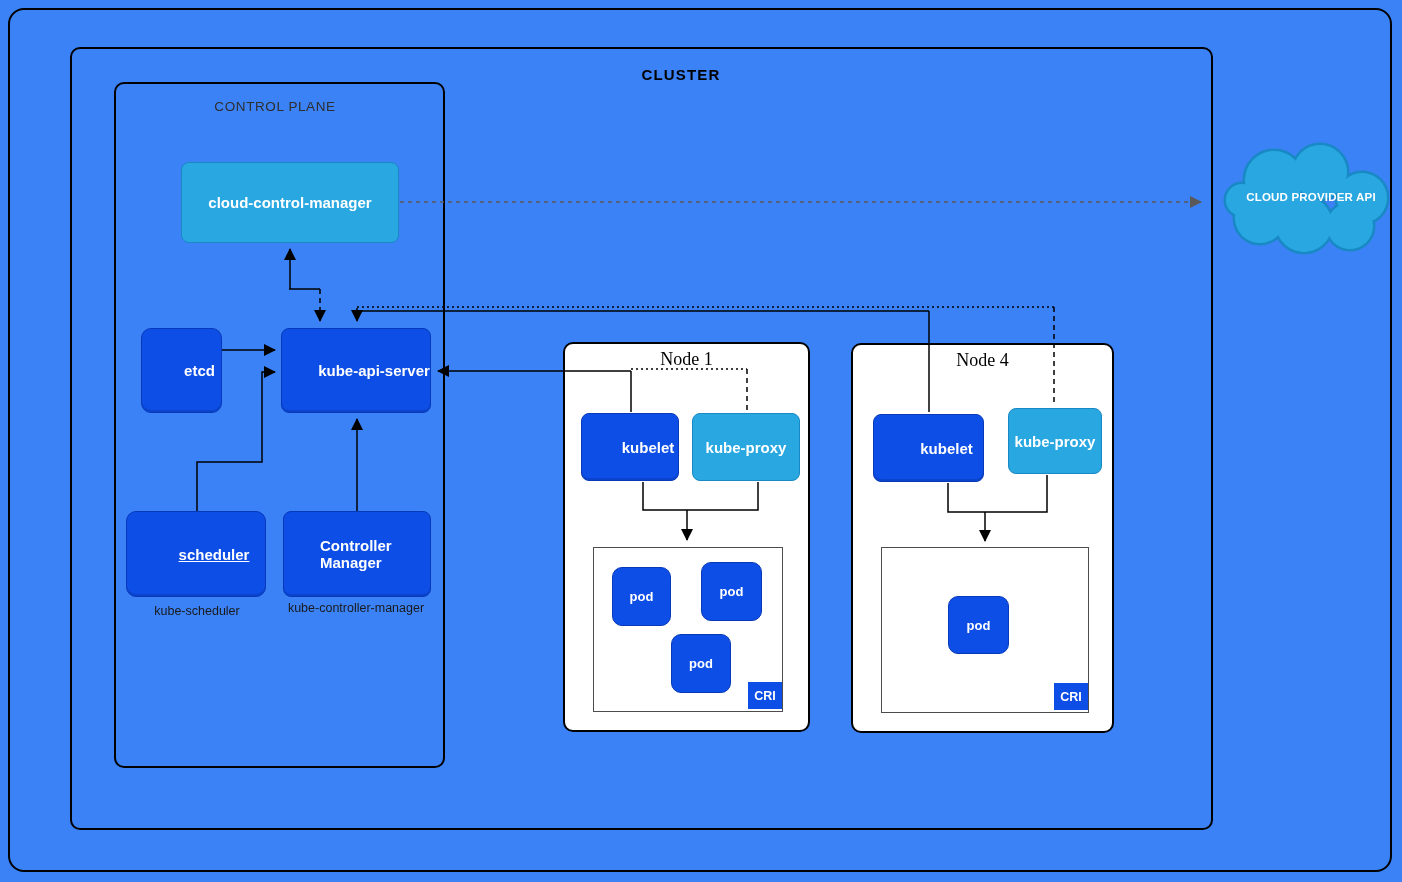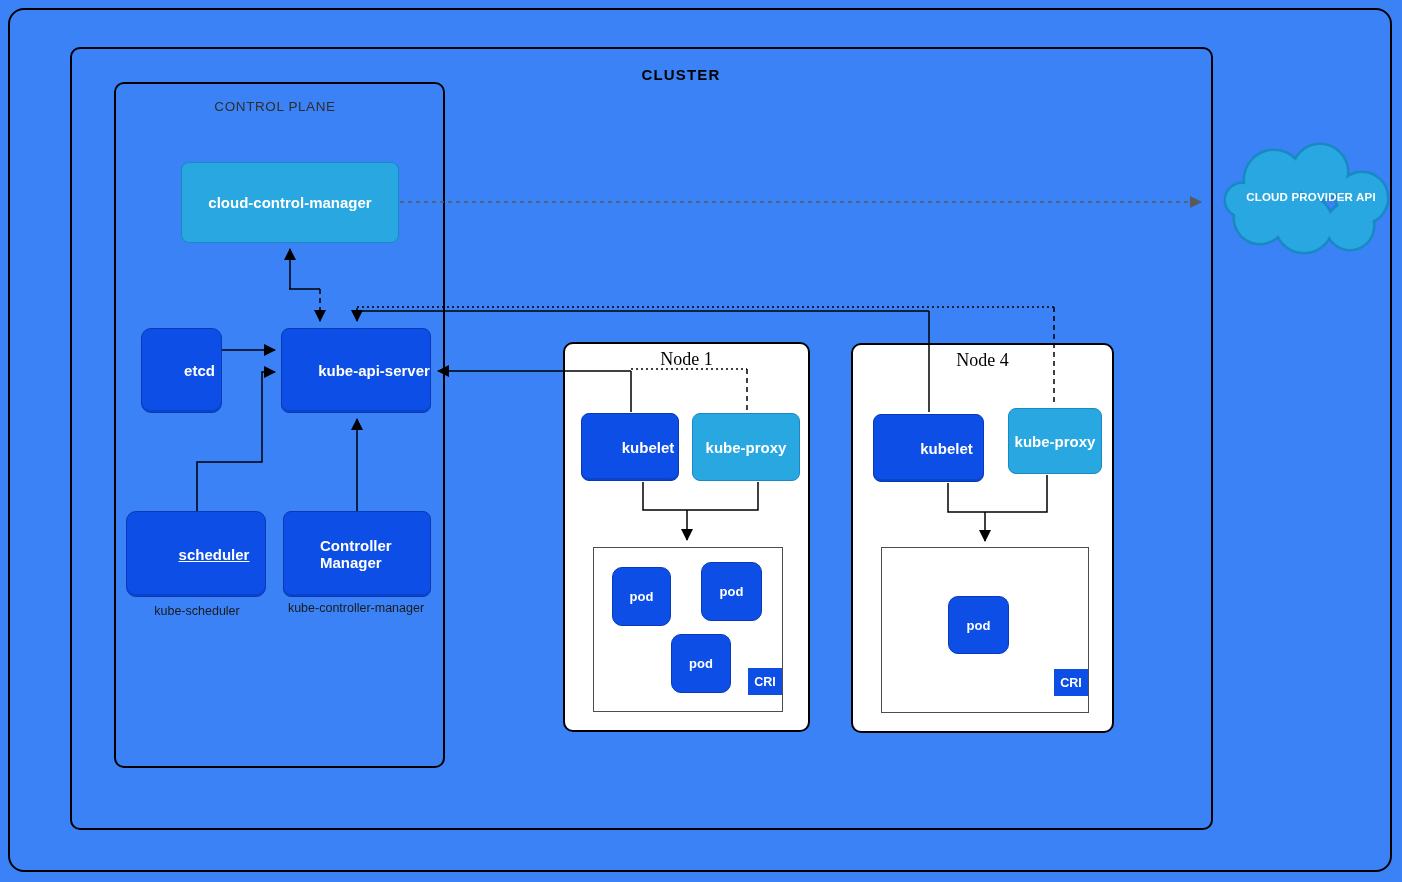--- a/index.html
+++ b/index.html
@@ -51,21 +51,21 @@
 
   .cri{position:absolute;border:1.5px solid #4d4d4d;background:#fff;}
   .cri1{left:593px;top:547px;width:190px;height:165px;}
   .cri2{left:881px;top:547px;width:208px;height:166px;}
   .pod{position:absolute;background:var(--blue);border:1px solid var(--blue-border);color:#fff;
     font-weight:700;font-size:13px;display:flex;align-items:center;justify-content:center;border-radius:10px;}
   .pod1a{left:612px;top:567px;width:59px;height:59px;}
   .pod1b{left:701px;top:562px;width:61px;height:59px;}
   .pod1c{left:671px;top:634px;width:60px;height:59px;}
   .pod2a{left:948px;top:596px;width:61px;height:58px;}
-  .cri-badge{position:absolute;right:0;bottom:16px;width:34px;height:27px;background:var(--blue);
+  .cri-badge{position:absolute;right:0;bottom:2px;width:34px;height:27px;background:var(--blue);
     color:#fff;font-weight:700;font-size:12.5px;display:flex;align-items:center;justify-content:center;}
 
   .cloud-wrap{position:absolute;left:1222px;top:138px;width:178px;height:130px;}
   .cloud-label{position:absolute;left:0;top:53px;width:178px;text-align:center;color:#fff;
     font-weight:700;font-size:11.5px;letter-spacing:.2px;}
 
   #wires{position:absolute;left:0;top:0;width:1402px;height:882px;pointer-events:none;}
   .ln{stroke:var(--ink);stroke-width:1.5;fill:none;}
   .lng{stroke:var(--gray-line);stroke-width:1.4;fill:none;}
 </style>

